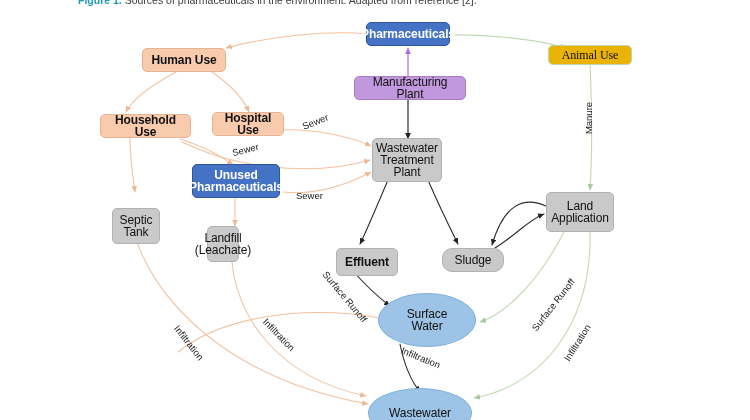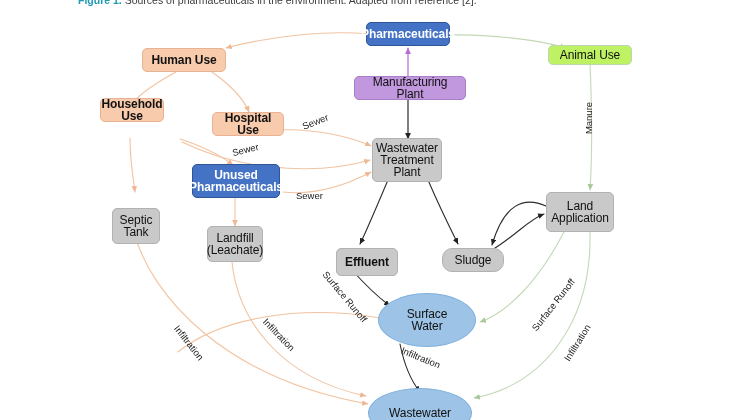--- a/index.html
+++ b/index.html
@@ -65,23 +65,24 @@
     border-color: #a87fc6;
     color: #111111;
   }
   .node.peach {
     background: #f8cbad;
     border-color: #e8b394;
     color: #111111;
     font-weight: bold;
   }
   .node.green {
-    background: #bef264;
+    background: #eab308;
     border-color: #bcd6ae;
     color: #111111;
+    font-family: Liberation Serif, serif;
   }
   .node.gray {
     background: #c9c9c9;
     border-color: #b2b2b2;
     color: #111111;
   }
   .node.ellipse {
     background: #9dc3e6;
     border: 1px solid #7fb0dd;
     border-radius: 50%;
@@ -184,39 +185,39 @@
   </div>
 
   <div class="node peach" style="left:142px; top:48px; width:84px; height:24px;">
     <span>Human Use</span>
   </div>
 
   <div class="node green" style="left:548px; top:45px; width:84px; height:20px;">
     <span>Animal Use</span>
   </div>
 
-  <div class="node peach" style="left:100px; top:98px; width:64px; height:24px;">
+  <div class="node peach" style="left:100px; top:114px; width:91px; height:24px;">
     <span>Household Use</span>
   </div>
 
   <div class="node peach" style="left:212px; top:112px; width:72px; height:24px;">
     <span>Hospital Use</span>
   </div>
 
   <div class="node blue" style="left:192px; top:164px; width:88px; height:34px; flex-direction:column;">
     <span class="nl">Unused</span>
     <span class="nl">Pharmaceuticals</span>
   </div>
 
   <div class="node gray" style="left:112px; top:192px; width:48px; height:36px; flex-direction:column;margin-top:16px;">
     <span class="nl">Septic</span>
     <span class="nl">Tank</span>
   </div>
 
-  <div class="node gray" style="left:207px; top:226px; width:56px; height:36px; flex-direction:column;">
+  <div class="node gray" style="left:207px; top:226px; width:32px; height:36px; flex-direction:column;">
     <span class="nl">Landfill</span>
     <span class="nl">(Leachate)</span>
   </div>
 
   <div class="node gray" style="left:372px; top:138px; width:70px; height:44px; flex-direction:column;">
     <span class="nl">Wastewater</span>
     <span class="nl">Treatment</span>
     <span class="nl">Plant</span>
   </div>
 

